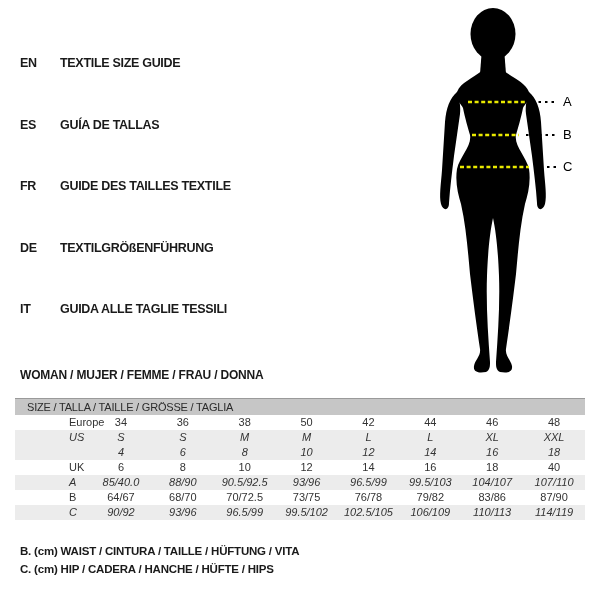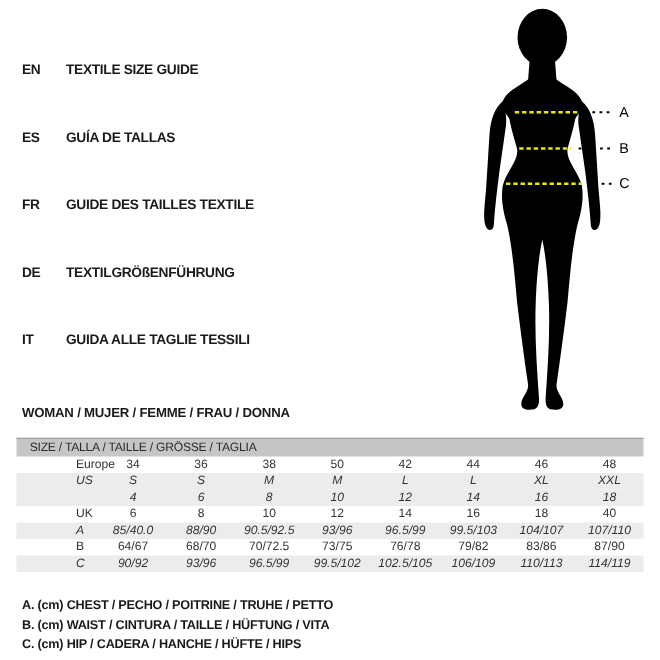--- a/index.html
+++ b/index.html
@@ -214,16 +214,15 @@
         <div class="tcell">99.5/102</div>
         <div class="tcell">102.5/105</div>
         <div class="tcell">106/109</div>
         <div class="tcell">110/113</div>
         <div class="tcell">114/119</div>
       </div>
     </div>
 </div>
 
 <div class="legend">
-    <div class="legend-line">A. (cm) CHEST / PECHO / POITRINE / TRUHE / PETTO</div>
     <div class="legend-line">B. (cm) WAIST / CINTURA / TAILLE / HÜFTUNG / VITA</div>
     <div class="legend-line">C. (cm) HIP / CADERA / HANCHE / HÜFTE / HIPS</div>
   </div>
 
 </body></html>

